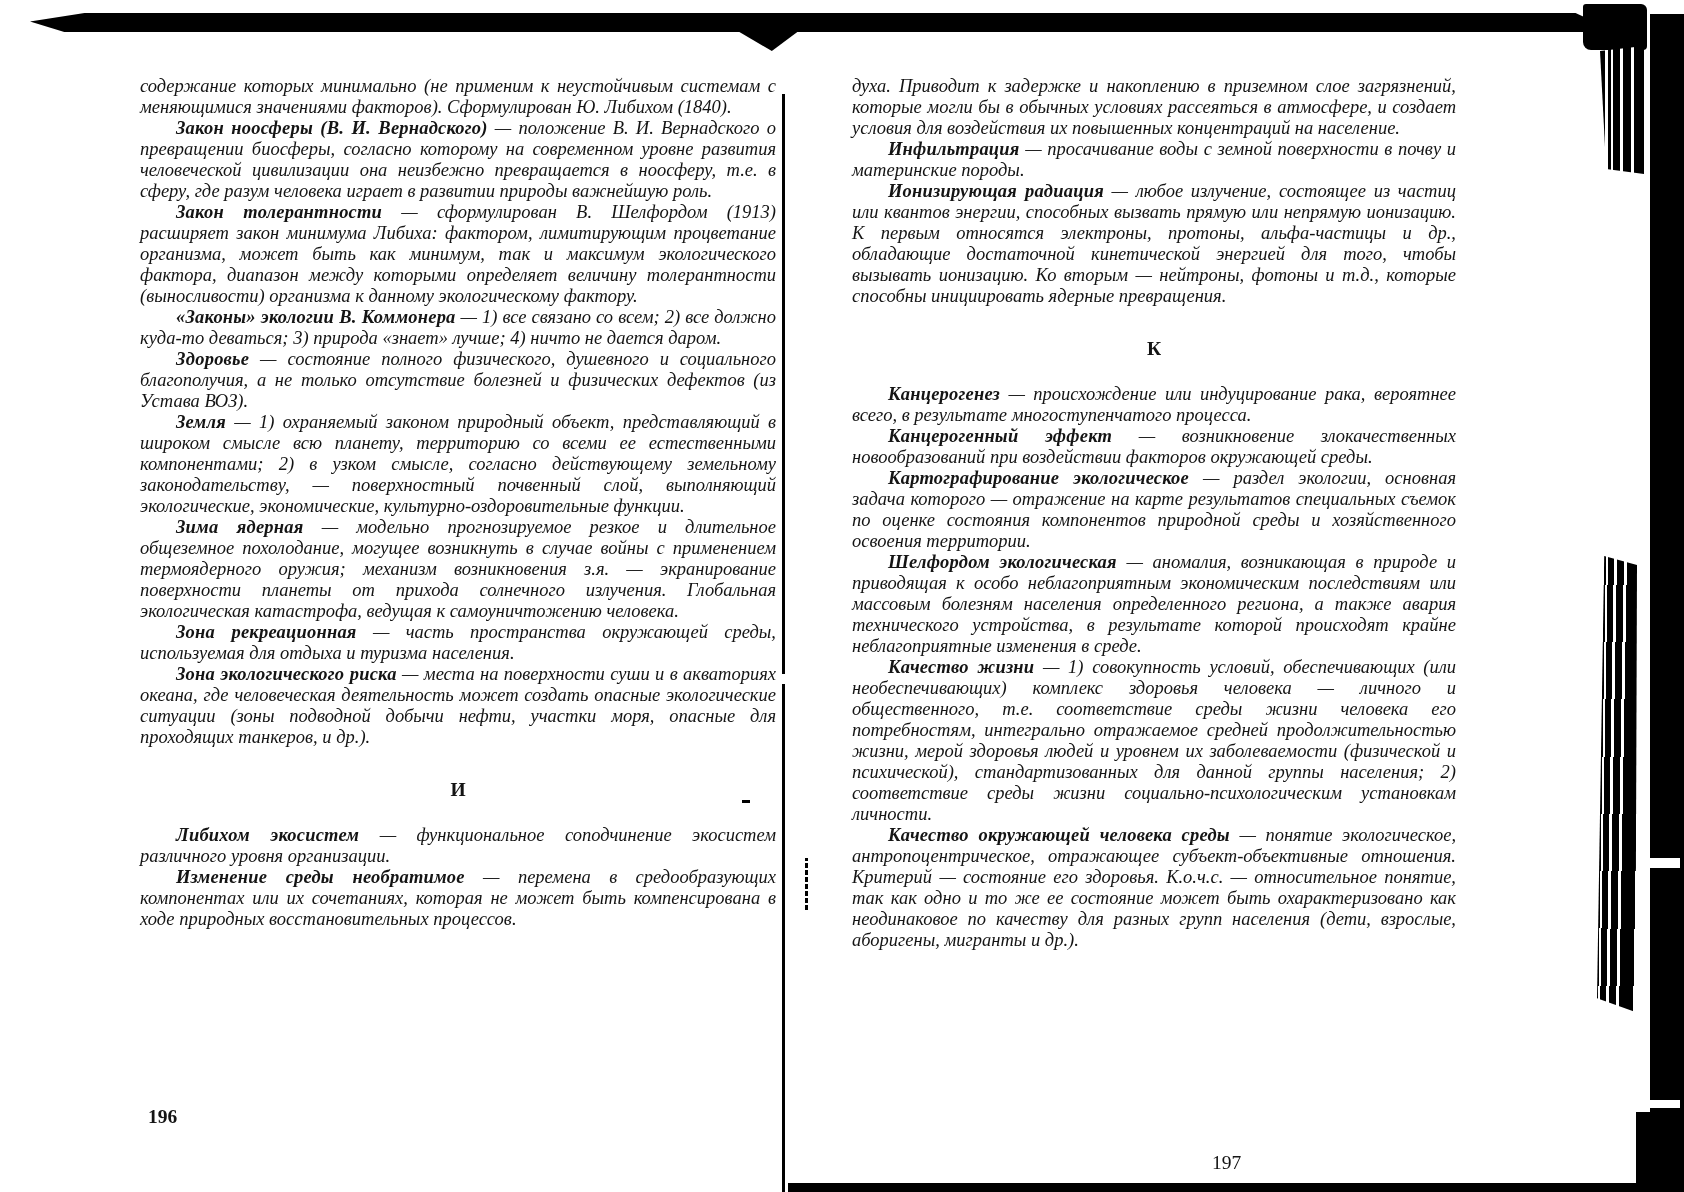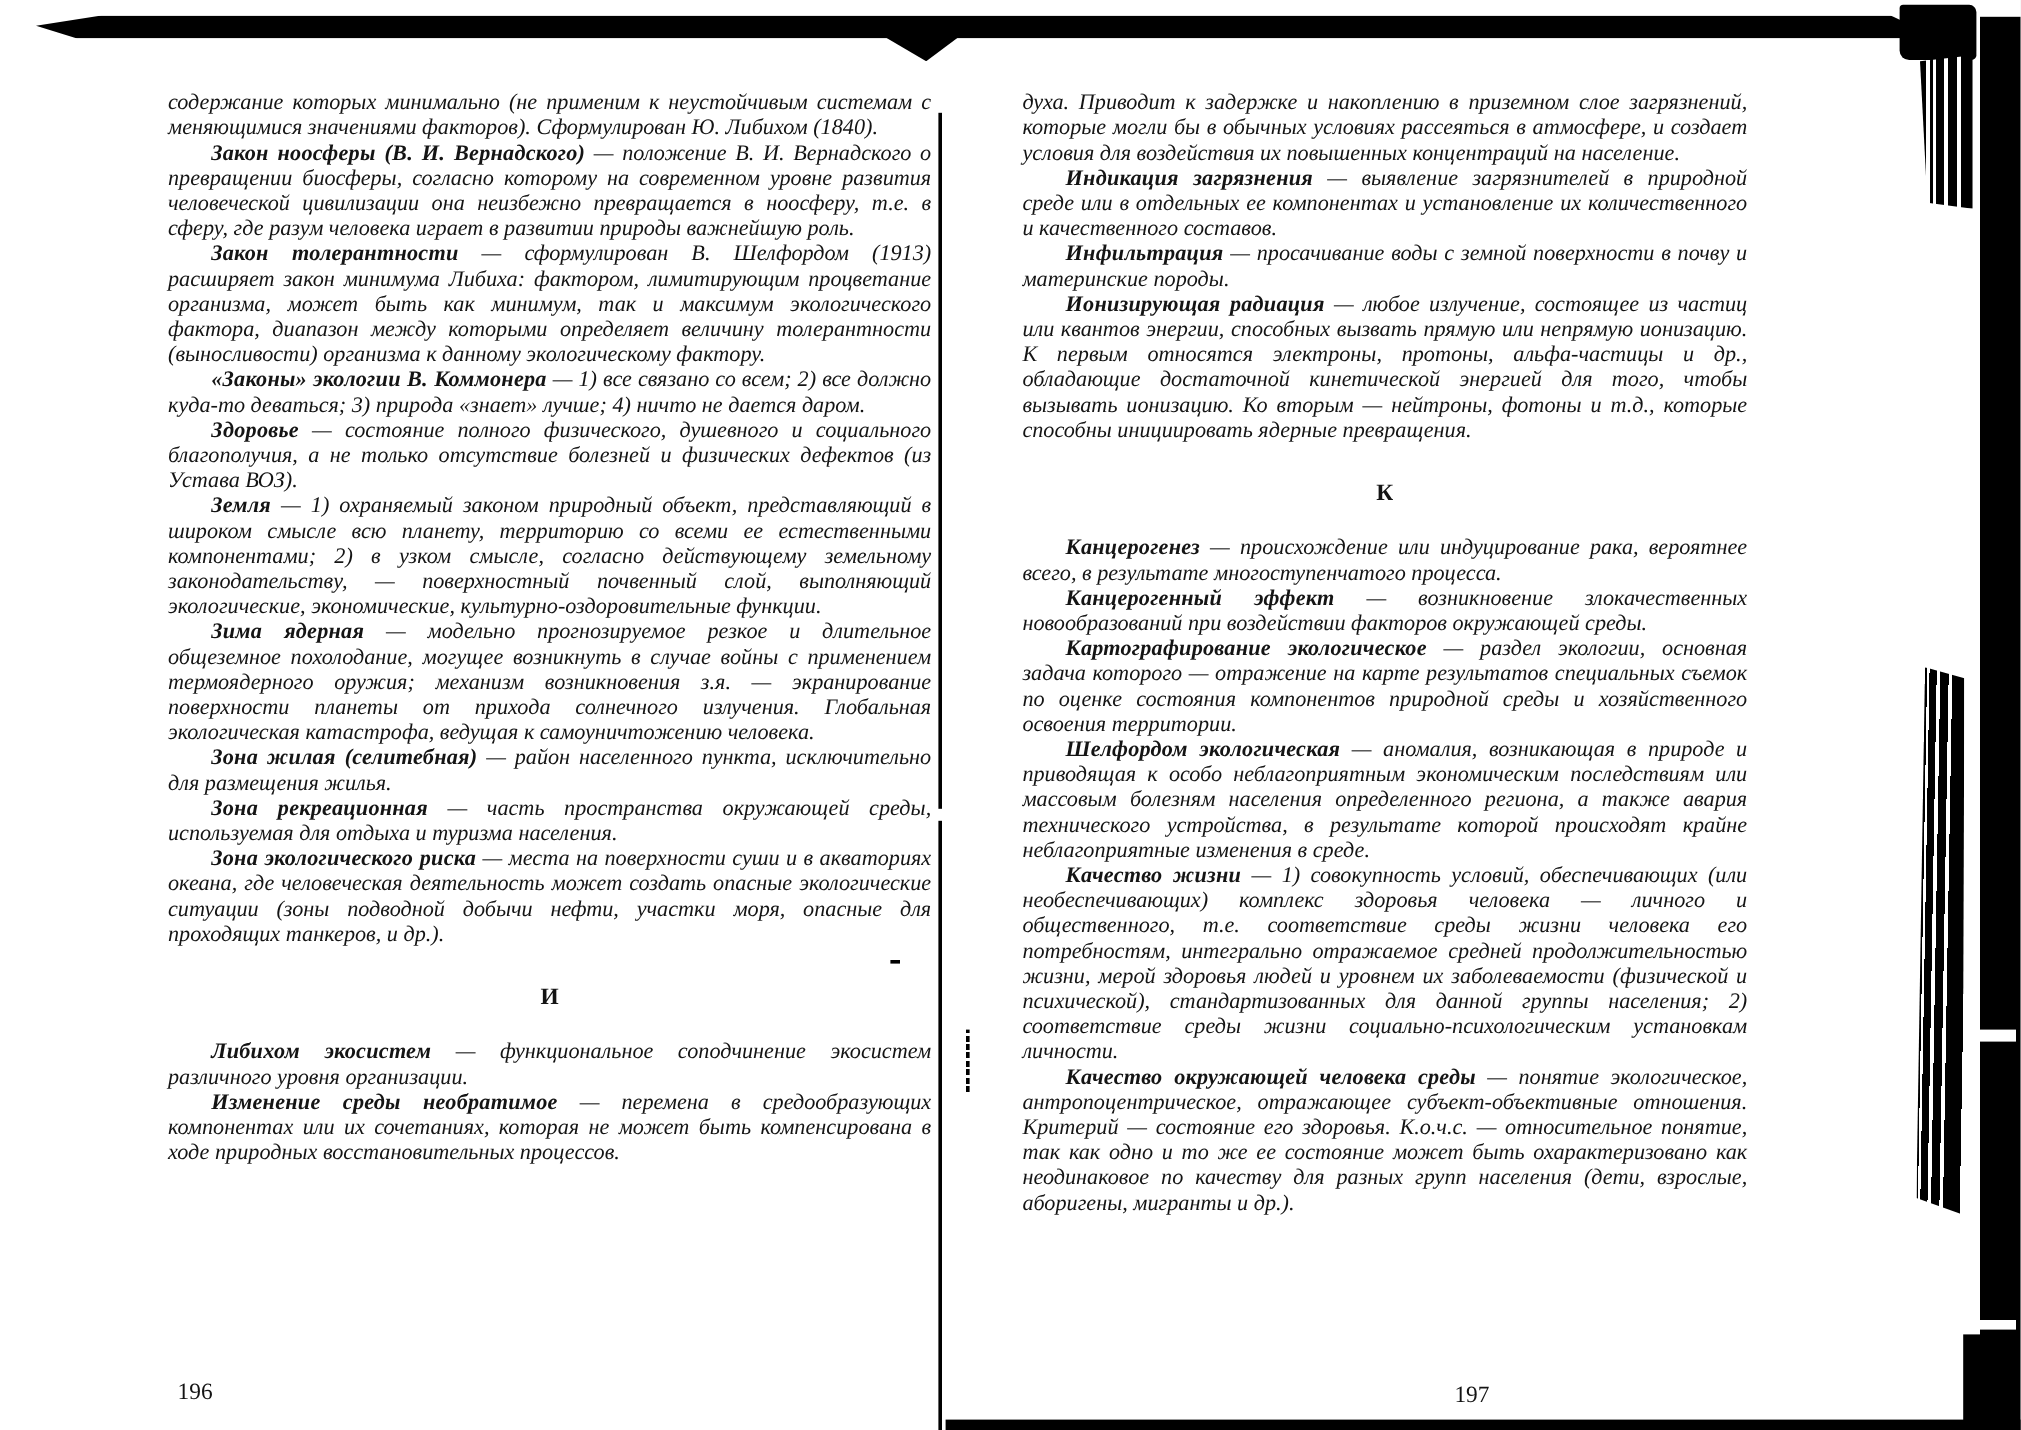--- a/index.html
+++ b/index.html
@@ -36,21 +36,21 @@
     hyphens:auto;-webkit-hyphens:auto;}
   .page-left{left:140px;width:636px;}
   .page-right{left:852px;width:604px;}
   .page p{margin:0;font-style:italic;}
   p.entry{text-indent:36px;}
   p.cont{text-indent:0;}
   .entry b{font-weight:bold;letter-spacing:.2px;}
   .section-letter{text-align:center;font-weight:bold;font-size:19.5px;
     margin:31px 0 25px 0;text-indent:0;}
   .page-number{position:absolute;font-size:19.5px;color:#141414;}
-  .page-number-left{left:148px;top:1150px;}
+  .page-number-left{left:148px;top:1106px;font-weight:bold;}
   .page-number-right{left:1212px;top:1152px;}
 </style>
 </head>
 <body>
 
 <div class="scan">
 
   <div class="artifact top-bar"></div>
   <div class="artifact corner-blob"></div>
   <div class="artifact gutter-wedge"></div>
@@ -67,32 +67,30 @@
   <div class="margin-squiggle artifact" style="background-color:transparent"></div>
 
   <div class="page page-left" id="left-page">
       <p class="cont">содержание которых минимально (не применим к неустойчивым системам с меняющимися значениями факторов). Сформулирован Ю. Либихом (1840).</p>
       <p class="entry"><b>Закон ноосферы (В. И. Вернадского)</b> — положение В. И. Вернадского о превращении биосферы, согласно которому на современном уровне развития человеческой цивилизации она неизбежно превращается в ноосферу, т.е. в сферу, где разум человека играет в развитии природы важнейшую роль.</p>
       <p class="entry"><b>Закон толерантности</b> — сформулирован В. Шелфордом (1913) расширяет закон минимума Либиха: фактором, лимитирующим процветание организма, может быть как минимум, так и максимум экологического фактора, диапазон между которыми определяет величину толерантности (выносливости) организма к данному экологическому фактору.</p>
       <p class="entry"><b>«Законы» экологии В. Коммонера</b> — 1) все связано со всем; 2) все должно куда-то деваться; 3) природа «знает» лучше; 4) ничто не дается даром.</p>
       <p class="entry"><b>Здоровье</b> — состояние полного физического, душевного и социального благополучия, а не только отсутствие болезней и физических дефектов (из Устава ВОЗ).</p>
       <p class="entry"><b>Земля</b> — 1) охраняемый законом природный объект, представляющий в широком смысле всю планету, территорию со всеми ее естественными компонентами; 2) в узком смысле, согласно действующему земельному законодательству, — поверхностный почвенный слой, выполняющий экологические, экономические, культурно-оздоровительные функции.</p>
       <p class="entry"><b>Зима ядерная</b> — модельно прогнозируемое резкое и длительное общеземное похолодание, могущее возникнуть в случае войны с применением термоядерного оружия; механизм возникновения з.я. — экранирование поверхности планеты от прихода солнечного излучения. Глобальная экологическая катастрофа, ведущая к самоуничтожению человека.</p>
-      <p class="entry"><b>Зона жилая (селитебная)</b> — район населенного пункта, исключительно для размещения жилья.</p>
       <p class="entry"><b>Зона рекреационная</b> — часть пространства окружающей среды, используемая для отдыха и туризма населения.</p>
       <p class="entry"><b>Зона экологического риска</b> — места на поверхности суши и в акваториях океана, где человеческая деятельность может создать опасные экологические ситуации (зоны подводной добычи нефти, участки моря, опасные для проходящих танкеров, и др.).</p>
       <div class="section-letter">И</div>
       <p class="entry"><b>Либихом экосистем</b> — функциональное соподчинение экосистем различного уровня организации.</p>
       <p class="entry"><b>Изменение среды необратимое</b> — перемена в средообразующих компонентах или их сочетаниях, которая не может быть компенсирована в ходе природных восстановительных процессов.</p>
     </div>
   <div class="page-number page-number-left">196</div>
 
   <div class="page page-right" id="right-page">
       <p class="cont">духа. Приводит к задержке и накоплению в приземном слое загрязнений, которые могли бы в обычных условиях рассеяться в атмосфере, и создает условия для воздействия их повышенных концентраций на население.</p>
-      <p class="entry"><b>Индикация загрязнения</b> — выявление загрязнителей в природной среде или в отдельных ее компонентах и установление их количественного и качественного составов.</p>
       <p class="entry"><b>Инфильтрация</b> — просачивание воды с земной поверхности в почву и материнские породы.</p>
       <p class="entry"><b>Ионизирующая радиация</b> — любое излучение, состоящее из частиц или квантов энергии, способных вызвать прямую или непрямую ионизацию. К первым относятся электроны, протоны, альфа-частицы и др., обладающие достаточной кинетической энергией для того, чтобы вызывать ионизацию. Ко вторым — нейтроны, фотоны и т.д., которые способны инициировать ядерные превращения.</p>
       <div class="section-letter">К</div>
       <p class="entry"><b>Канцерогенез</b> — происхождение или индуцирование рака, вероятнее всего, в результате многоступенчатого процесса.</p>
       <p class="entry"><b>Канцерогенный эффект</b> — возникновение злокачественных новообразований при воздействии факторов окружающей среды.</p>
       <p class="entry"><b>Картографирование экологическое</b> — раздел экологии, основная задача которого — отражение на карте результатов специальных съемок по оценке состояния компонентов природной среды и хозяйственного освоения территории.</p>
       <p class="entry"><b>Шелфордом экологическая</b> — аномалия, возникающая в природе и приводящая к особо неблагоприятным экономическим последствиям или массовым болезням населения определенного региона, а также авария технического устройства, в результате которой происходят крайне неблагоприятные изменения в среде.</p>
       <p class="entry"><b>Качество жизни</b> — 1) совокупность условий, обеспечивающих (или необеспечивающих) комплекс здоровья человека — личного и общественного, т.е. соответствие среды жизни человека его потребностям, интегрально отражаемое средней продолжительностью жизни, мерой здоровья людей и уровнем их заболеваемости (физической и психической), стандартизованных для данной группы населения; 2) соответствие среды жизни социально-психологическим установкам личности.</p>
       <p class="entry"><b>Качество окружающей человека среды</b> — понятие экологическое, антропоцентрическое, отражающее субъект-объективные отношения. Критерий — состояние его здоровья. К.о.ч.с. — относительное понятие, так как одно и то же ее состояние может быть охарактеризовано как неодинаковое по качеству для разных групп населения (дети, взрослые, аборигены, мигранты и др.).</p>
     </div>

